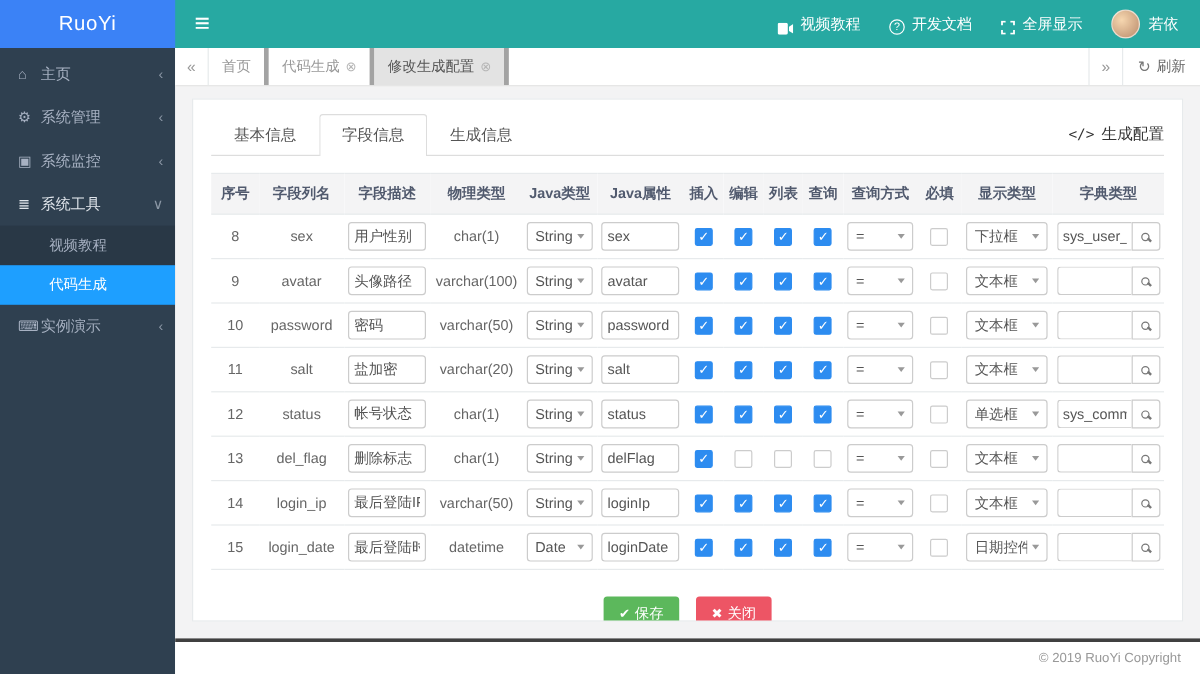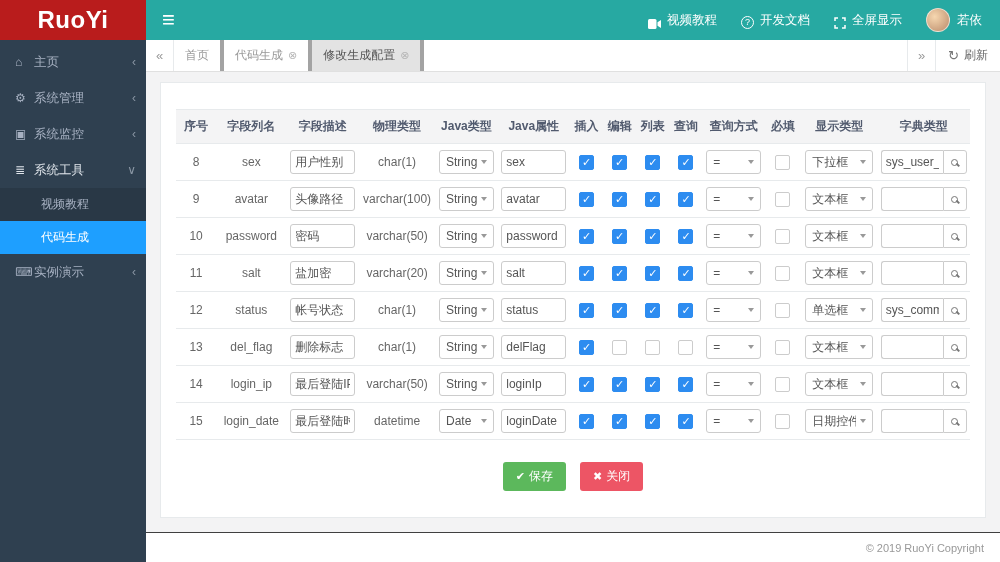--- a/index.html
+++ b/index.html
@@ -3,21 +3,21 @@
 <meta charset="utf-8">
 <style>
   * { box-sizing: border-box; margin: 0; padding: 0; }
   html,body { width:1000px; height:562px; overflow:hidden; }
   body { font-family:"Liberation Sans","DejaVu Sans",sans-serif; font-size:12px; background:#f3f3f4; }
 
   .app { width:1000px; height:562px; display:flex; flex-direction:column; overflow:hidden; }
 
   
   .topbar { height:40px; flex:0 0 40px; display:flex; background:#27a9a2; }
-  .logo { width:146px; flex:0 0 146px; background:#b91c1c; color:#fff; display:flex; align-items:center; justify-content:center; font-size:24px; font-weight:700; letter-spacing:.5px; cursor:pointer; }
+  .logo { width:146px; flex:0 0 146px; background:#3b82f6; color:#fff; display:flex; align-items:center; justify-content:center; font-size:17px; font-weight:400; letter-spacing:.5px; cursor:pointer; }
   .nav-rest { flex:1; display:flex; align-items:center; justify-content:space-between; }
   .hamburger { color:#fff; font-size:22px; padding:0 16px; cursor:pointer; line-height:40px; }
   .nav-right { display:flex; align-items:center; gap:24px; padding-right:18px; color:#fff; font-size:12.5px; }
   .nav-link { display:flex; align-items:flex-end; gap:6px; color:#fff; cursor:pointer; white-space:nowrap; }
   .qicon { display:inline-block; width:13px; height:13px; border:1px solid #fff; border-radius:50%; font-size:9px; line-height:11px; text-align:center; }
   .nav-user { display:flex; align-items:center; gap:7px; cursor:pointer; }
   .avatar-sm { width:24px; height:24px; border-radius:50%; background:radial-gradient(circle at 35% 35%, #f6d7b0, #b98a6a); border:1px solid rgba(255,255,255,.6); }
 
   
   .body-row { flex:1; display:flex; min-height:0; }
@@ -86,21 +86,21 @@
   .mag::after { content:""; position:absolute; width:4px; height:1.5px; background:#777; transform:rotate(45deg); right:-3px; bottom:-1px; }
 
   
   .actions { display:flex; justify-content:center; gap:14px; margin-top:22px; }
   .btn { display:inline-flex; align-items:center; gap:4px; border:none; color:#fff; font-size:12px; padding:6px 13px; border-radius:3px; cursor:pointer; font-family:inherit; }
   .btn.save { background:#5cb85c; }
   .btn.close { background:#ed5565; }
   .bic { font-size:11px; }
 
   
-  footer { height:30px; flex:0 0 30px; background:#fff; border-top:1px solid #404040; display:flex; align-items:center; justify-content:flex-end; padding:0 16px; color:#999; font-size:11px; }
+  footer { height:30px; flex:0 0 30px; background:#fff; border-top:3px solid #404040; display:flex; align-items:center; justify-content:flex-end; padding:0 16px; color:#999; font-size:11px; }
 </style>
 </head>
 <body>
 
 <div class="app">
 
   <div class="topbar">
     <div class="logo">RuoYi</div>
     <div class="nav-rest">
       <span class="hamburger">≡</span>
@@ -185,20 +185,31 @@
         </div>
         <span class="tb-arrow r">»</span>
         <span class="tb-refresh">
           <span class="ric">↻</span>
           <span>刷新</span>
         </span>
       </div>
 
       <main class="content">
         <div class="card">
+          <div class="card-tabs-row">
+            <div class="ctabs">
+              <span class="ctab">基本信息</span>
+              <span class="ctab active">字段信息</span>
+              <span class="ctab">生成信息</span>
+            </div>
+            <span class="gen-config">
+              <span class="code-ic">&lt;/&gt;</span>
+              <span>生成配置</span>
+            </span>
+          </div>
 
           <table class="tbl">
             <colgroup>
               <col class="c1">
                 <col class="c2">
                 <col class="c3">
                 <col class="c4">
                 <col class="c5">
                 <col class="c6">
               <col class="c7">

